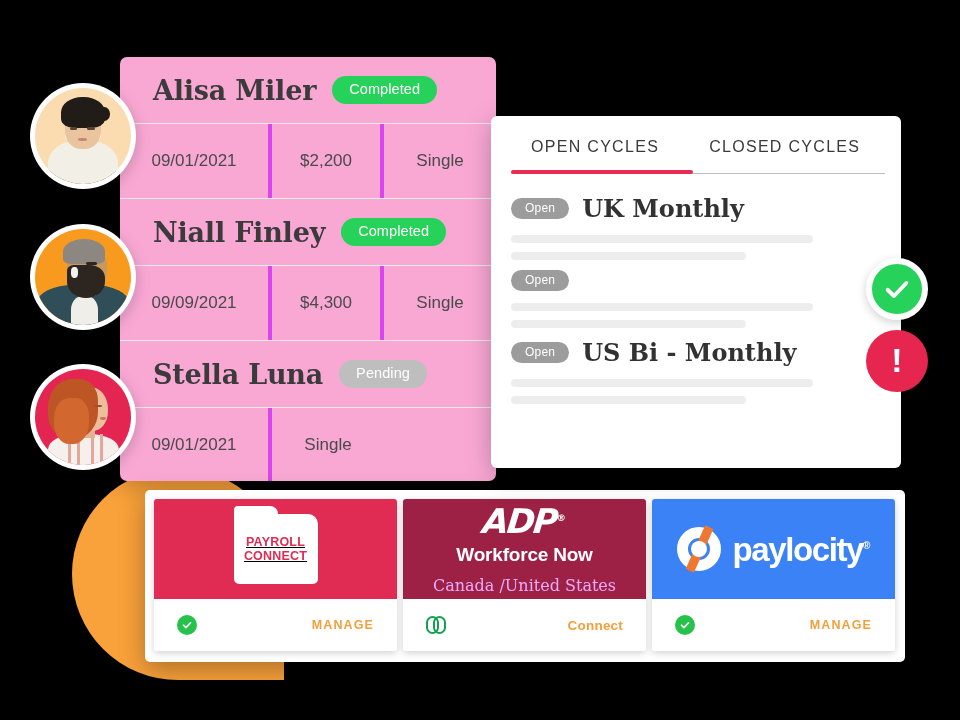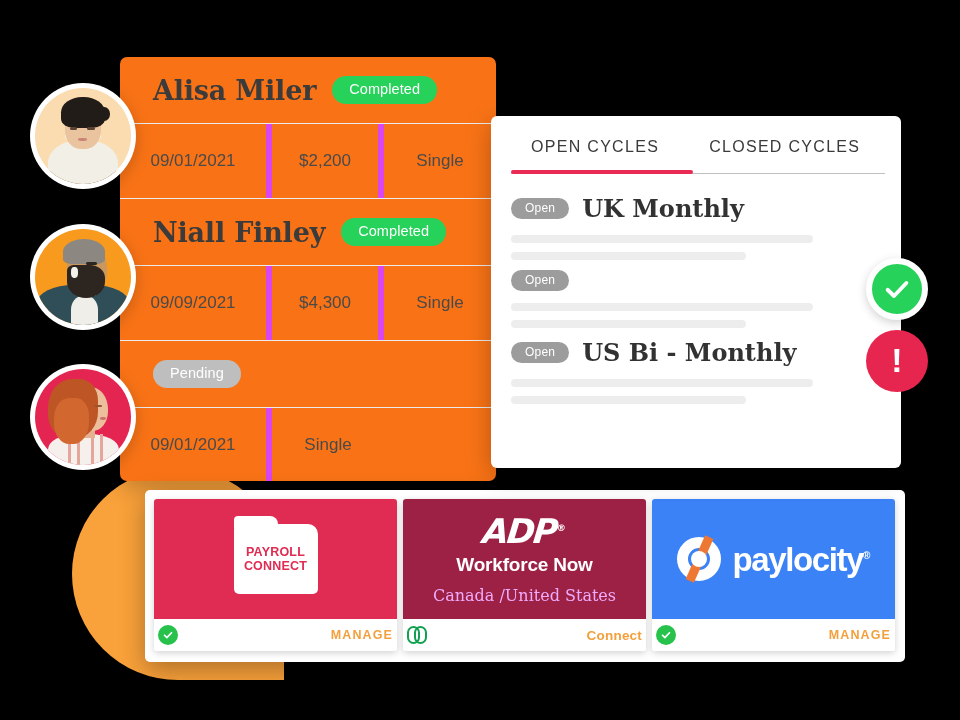--- a/index.html
+++ b/index.html
@@ -23,21 +23,21 @@
     background: #F9A13A;
     border-radius: 50% 50% 0 50%;
     z-index: 1;
   }
 
   
   .table-card {
     position: absolute;
     left: 120px; top: 57px;
     width: 376px; height: 424px;
-    background: #f97316;
+    background: #f9a8d4;
     border-radius: 7px;
     box-shadow: 0 6px 22px rgba(0,0,0,0.22);
     z-index: 4;
     overflow: hidden;
   }
   .emp-name-row {
     height: 66px;
     display: flex;
     align-items: center;
     padding-left: 33px;
@@ -68,21 +68,21 @@
     height: 76px;
     border-top: 1px solid #EBEBEB;
     border-bottom: 1px solid #EBEBEB;
   }
   .data-cell {
     display: flex;
     align-items: center;
     justify-content: center;
     font-size: 17px;
     color: #4A4A4A;
-    border-right: 6px solid #d946ef;
+    border-right: 4px solid #d946ef;
     white-space: nowrap;
   }
   .data-cell.c-date   { width: 152px; }
   .data-cell.c-amount { width: 112px; }
   .data-cell.c-status { width: 112px; border-right: none; }
 
   
   .avatar {
     position: absolute;
     left: 30px;
@@ -277,23 +277,23 @@
   .int-body {
     flex: 1;
     display: flex; flex-direction: column;
     align-items: center; justify-content: center;
     gap: 6px;
   }
   #int-card-0 .int-body { background: #E02B53; }
   #int-card-1 .int-body { background: #9C2145; }
   #int-card-2 .int-body { background: #3b82f6; }
   .int-footer {
-    height: 32px; background: #FFFFFF;
+    height: 52px; background: #FFFFFF;
     display: flex; align-items: center; justify-content: space-between;
-    padding: 0 4px;
+    padding: 0 23px;
   }
   .int-action {
     font-size: 12.5px; letter-spacing: 1.1px; font-weight: 700;
     color: #F3A03C; cursor: pointer; white-space: nowrap;
   }
   .int-action.connect { letter-spacing: 0.2px; font-size: 13.5px; }
   .status-dot {
     width: 20px; height: 20px; border-radius: 50%;
     background: #27C24C;
     display: flex; align-items: center; justify-content: center;
@@ -301,20 +301,21 @@
 
   
   .folder {
     width: 84px; height: 70px;
     background: #FFFFFF;
     border-radius: 5px 10px 5px 5px;
     position: relative;
     display: flex; flex-direction: column;
     align-items: center; justify-content: center;
     line-height: 1.12;
+    text-decoration: underline;
   }
   .folder::before {
     content: "";
     position: absolute; left: 0; top: -8px;
     width: 44px; height: 12px;
     background: #FFFFFF;
     border-radius: 4px 8px 0 0;
   }
   .folder-text {
     position: relative;
@@ -405,20 +406,21 @@
       <span class="emp-name">Niall Finley</span>
       <span class="status-pill completed">Completed</span>
     </div>
     <div class="data-row">
       <div class="data-cell c-date">09/09/2021</div>
       <div class="data-cell c-amount">$4,300</div>
       <div class="data-cell c-status">Single</div>
     </div>
 
     <div class="emp-name-row">
+      <span class="emp-name">Stella Luna</span>
       <span class="status-pill pending">Pending</span>
     </div>
     <div class="data-row">
       <div class="data-cell c-date">09/01/2021</div>
       <div class="data-cell c-status">Single</div>
     </div>
   </div>
 
   <div class="avatar" id="avatar-1">
     <div class="avatar-inner">

